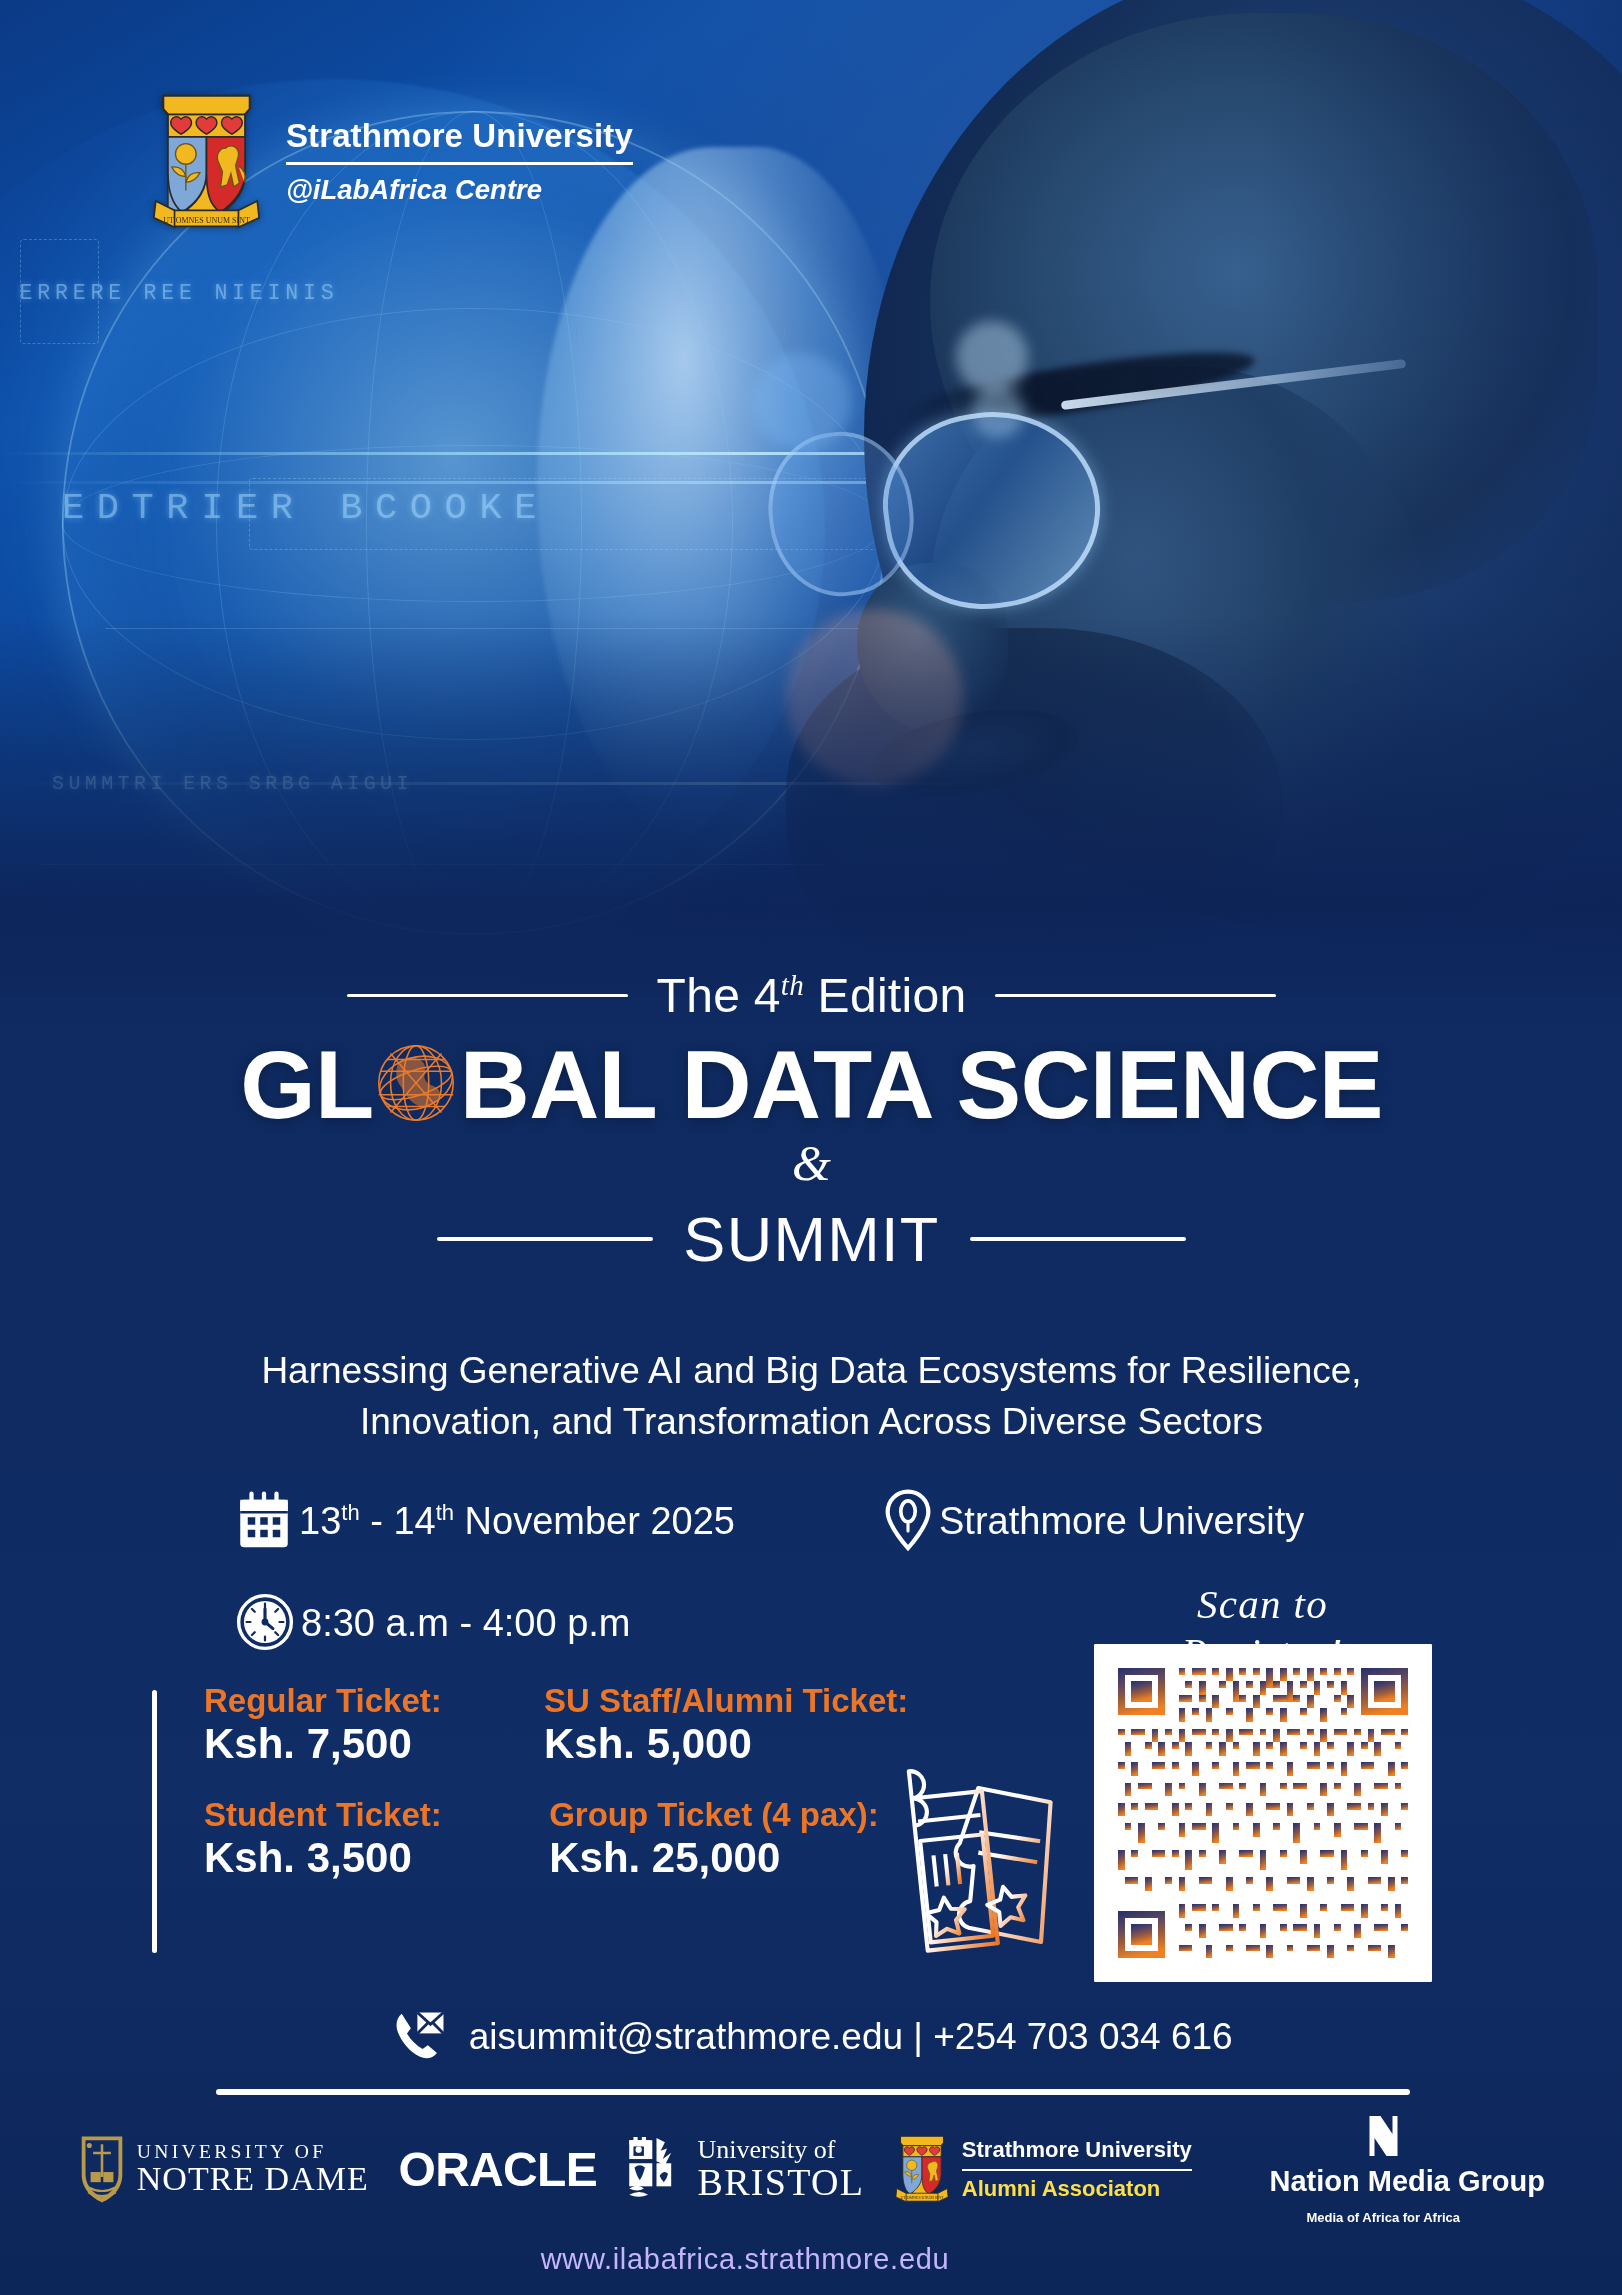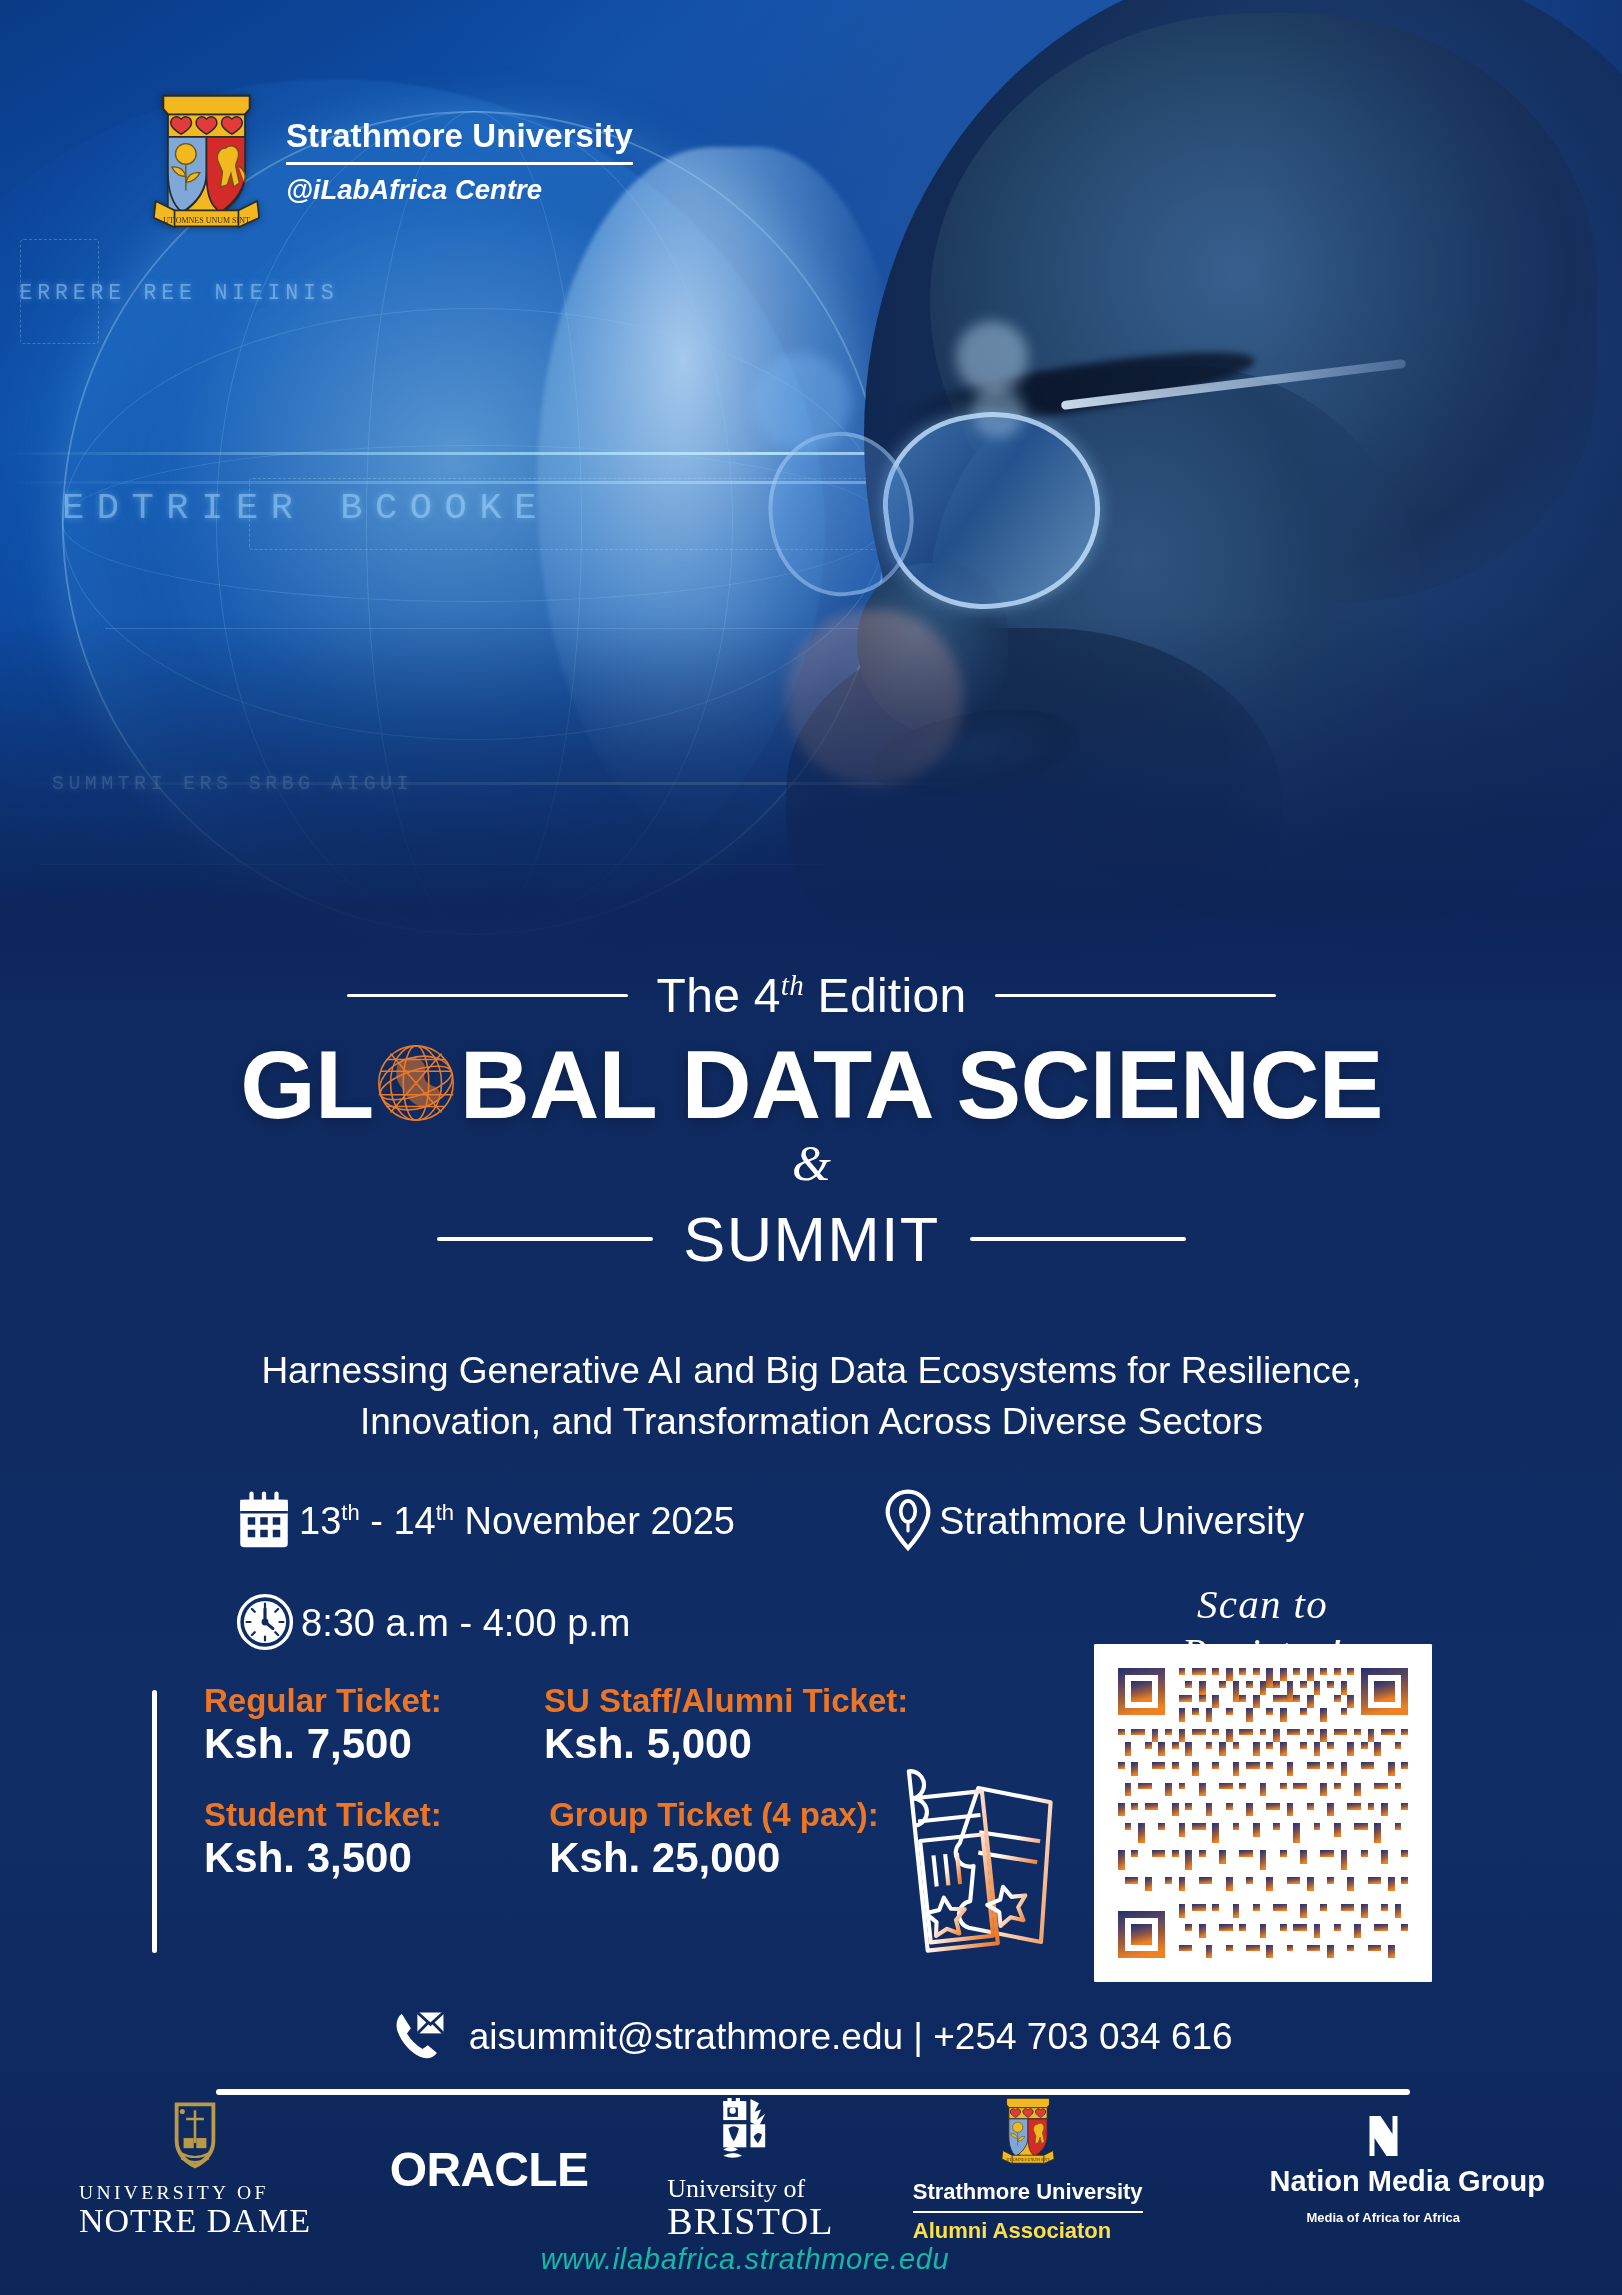--- a/index.html
+++ b/index.html
@@ -216,36 +216,36 @@
   .contact-txt{font-size:37px;color:#fff;font-weight:500;white-space:nowrap;}
   .hr-sponsors{
     position:absolute;left:216px;top:2089px;width:1194px;height:5.9px;background:#fff;border-radius:3.3px;
   }
 
   
   .sponsors{
     position:absolute;left:79px;top:2117px;width:1466px;height:105px;
     display:flex;align-items:center;justify-content:space-between;
   }
-  .sp{display:flex;align-items:center;gap:11.8px;color:#fff;flex-direction:column;}
+  .sp{display:flex;align-items:center;gap:11.8px;color:#fff;}
   .nd-shield{width:46px;height:71px;position:relative;}
   .nd-txt1{font-family:"Liberation Serif",serif;font-size:19.6px;letter-spacing:3.3px;line-height:1;}
   .nd-txt2{font-family:"Liberation Serif",serif;font-size:34px;letter-spacing:1px;line-height:1.05;}
   .oracle{font-size:48px;font-weight:bold;letter-spacing:-0.7px;color:#fff;font-family:"Liberation Sans",sans-serif;}
   .bristol-txt1{font-family:"Liberation Serif",serif;font-size:26px;line-height:1;}
   .bristol-txt2{font-family:"Liberation Serif",serif;font-size:38px;letter-spacing:1.3px;line-height:1.05;}
   .sua-t1{font-size:22px;font-weight:bold;color:#fff;white-space:nowrap;}
   .sua-rule{height:2px;background:#fff;margin:5.9px 0 5.2px 0;}
   .sua-t2{font-size:22px;font-weight:bold;color:#fde047;white-space:nowrap;}
   .nmg-t1{font-size:29px;font-weight:bold;color:#fff;white-space:nowrap;line-height:1;margin-left:48px;}
   .nmg-t2{font-size:13px;font-weight:bold;color:#fff;white-space:nowrap;text-align:center;margin-top:14px;}
 
   .website{
     position:absolute;left:0;top:2243px;width:1490px;text-align:center;
-    font-size:29px;color:#14b8a6;font-style:italic;letter-spacing:0.7px;
+    font-size:29px;color:#c4b5fd;letter-spacing:0.7px;
   }
 </style>
 </head>
 <body>
 
 <div class="poster">
 
   <div class="hero">
     <div class="hero-base"></div>
 

